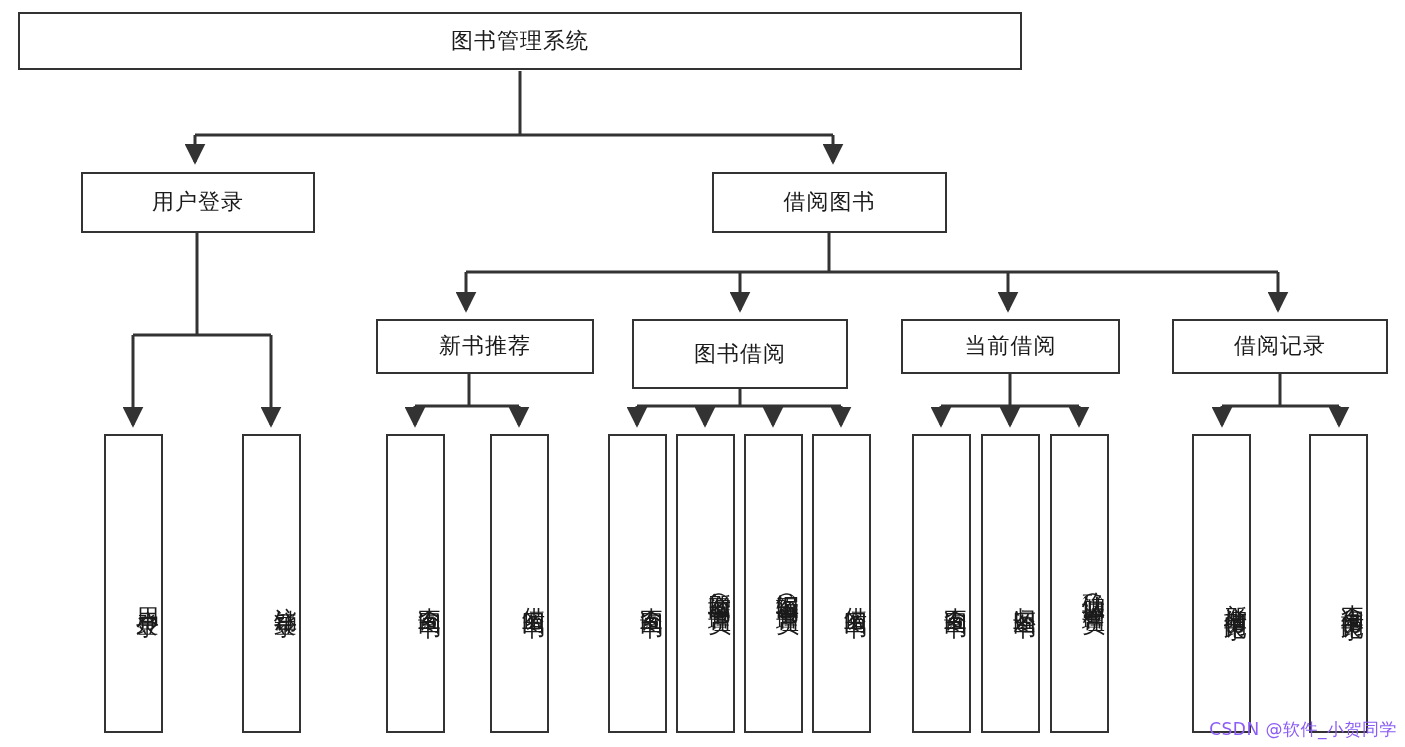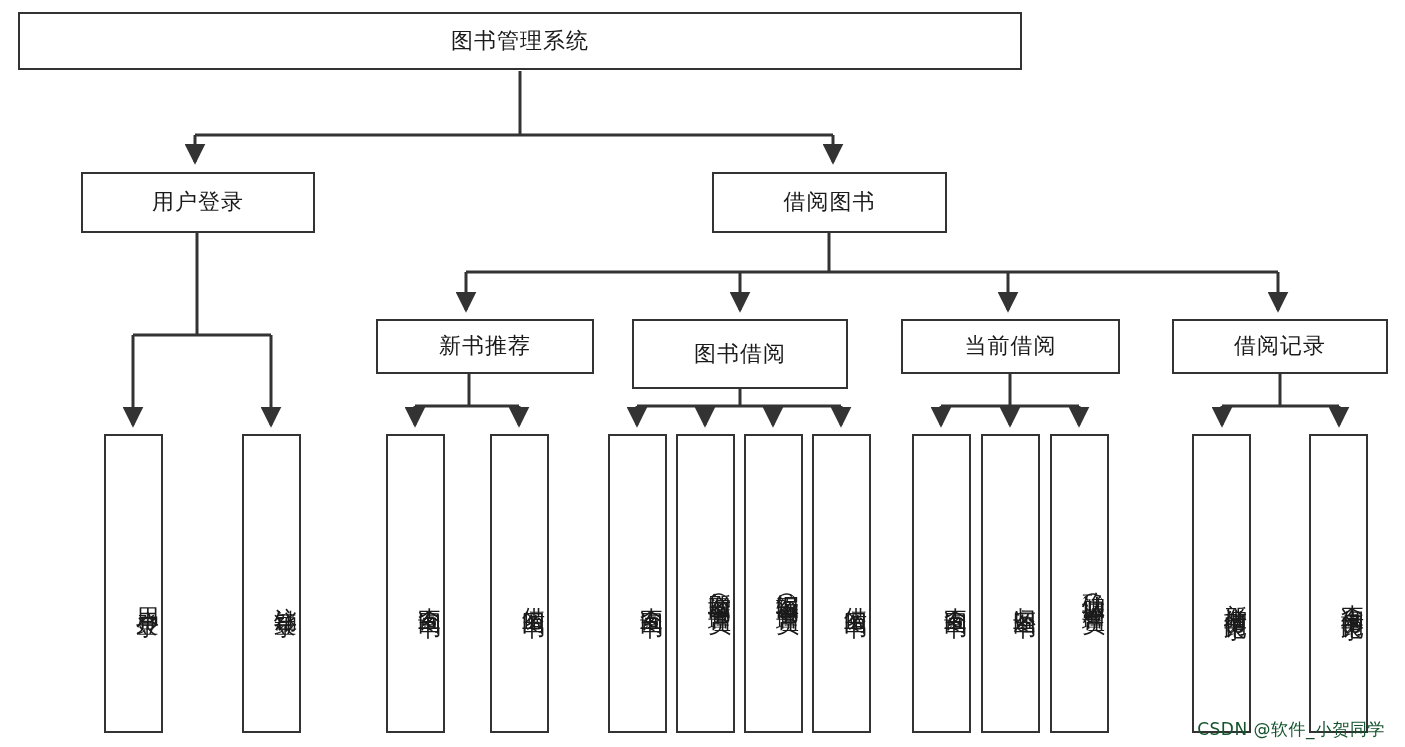--- a/index.html
+++ b/index.html
@@ -56,24 +56,24 @@
   }
   .node.vert.tall-text {
     padding-top: 8px;
   }
   .node-label {
     display: block;
     white-space: pre-line;
   }
   #watermark {
     position: absolute;
-    right: 20px;
+    right: 8px;
     bottom: 6px;
     font-size: 17px;
-    color: #14532d;
+    color: #8b5cf6;
     letter-spacing: 0.5px;
     white-space: nowrap;
   }
 </style>
 </head>
 <body>
 
 <div id="diagram-root">
 
   <svg id="edge-layer" viewBox="0 0 1405 747" xmlns="http://www.w3.org/2000/svg">

